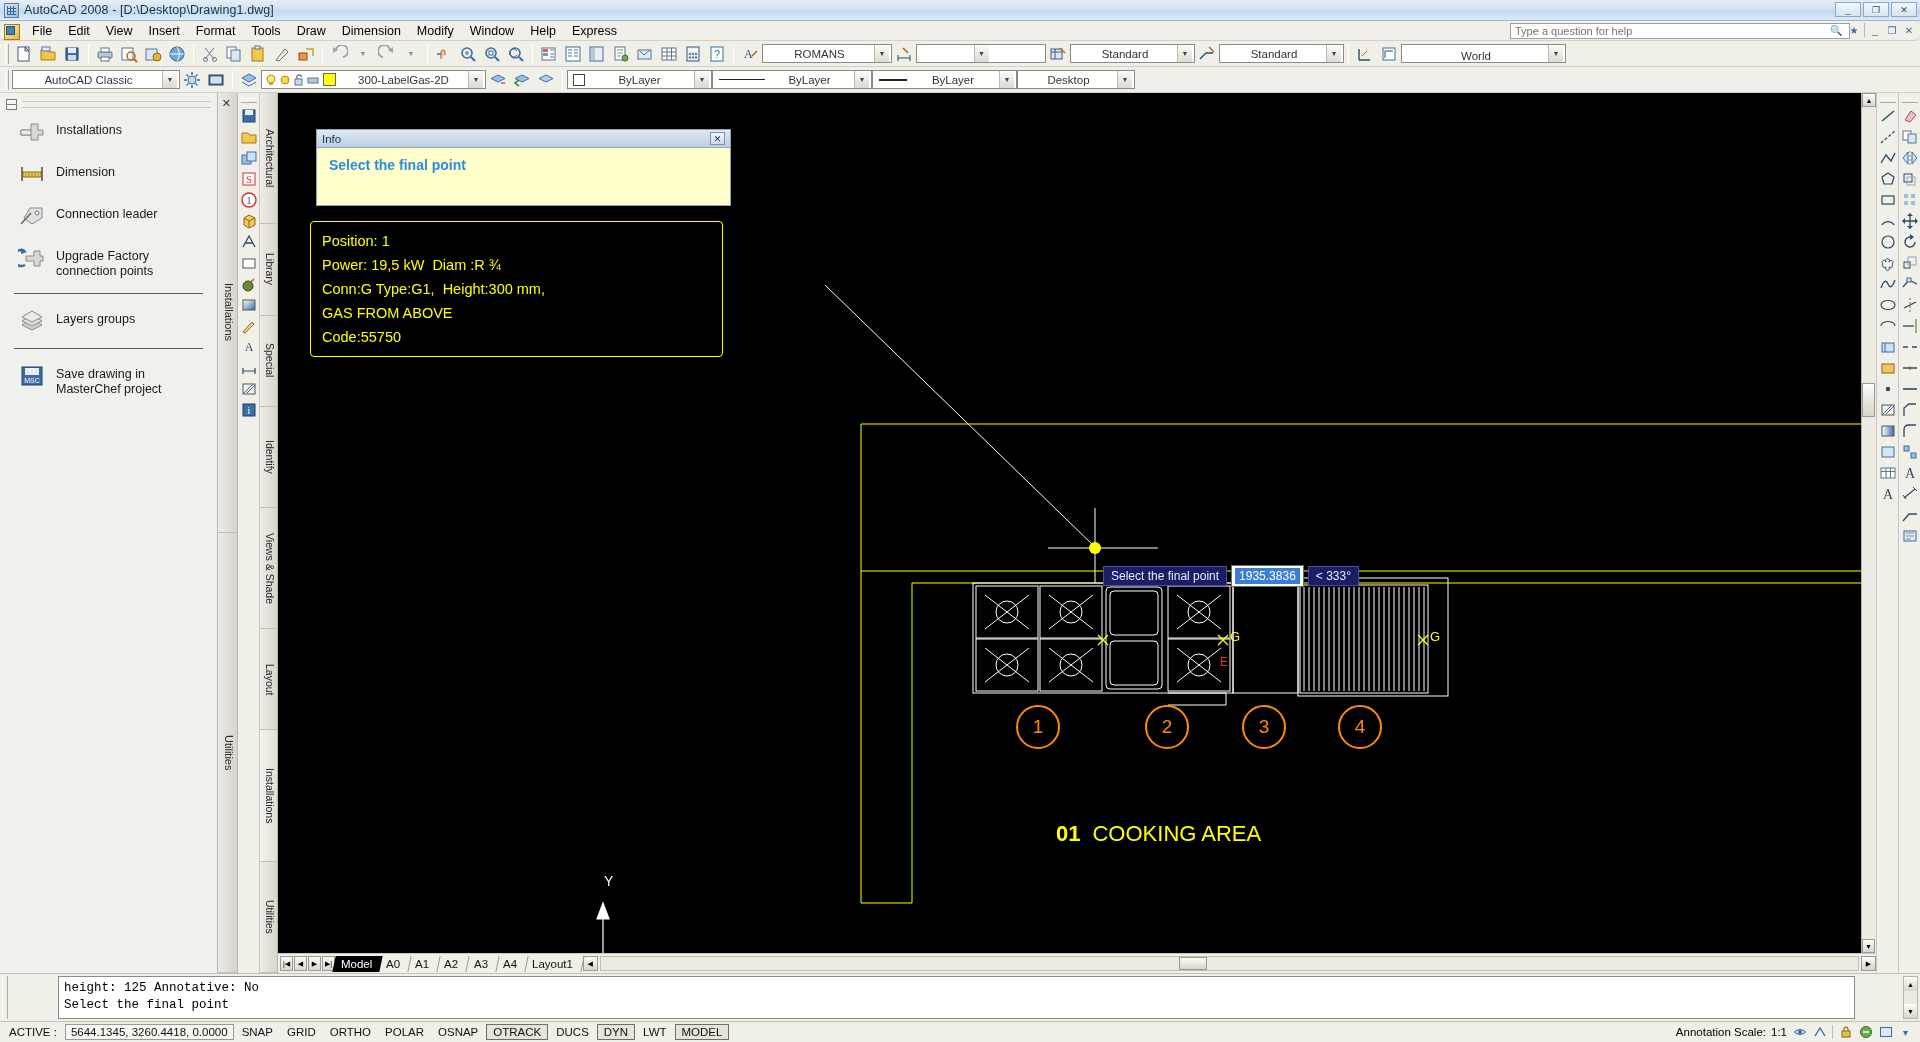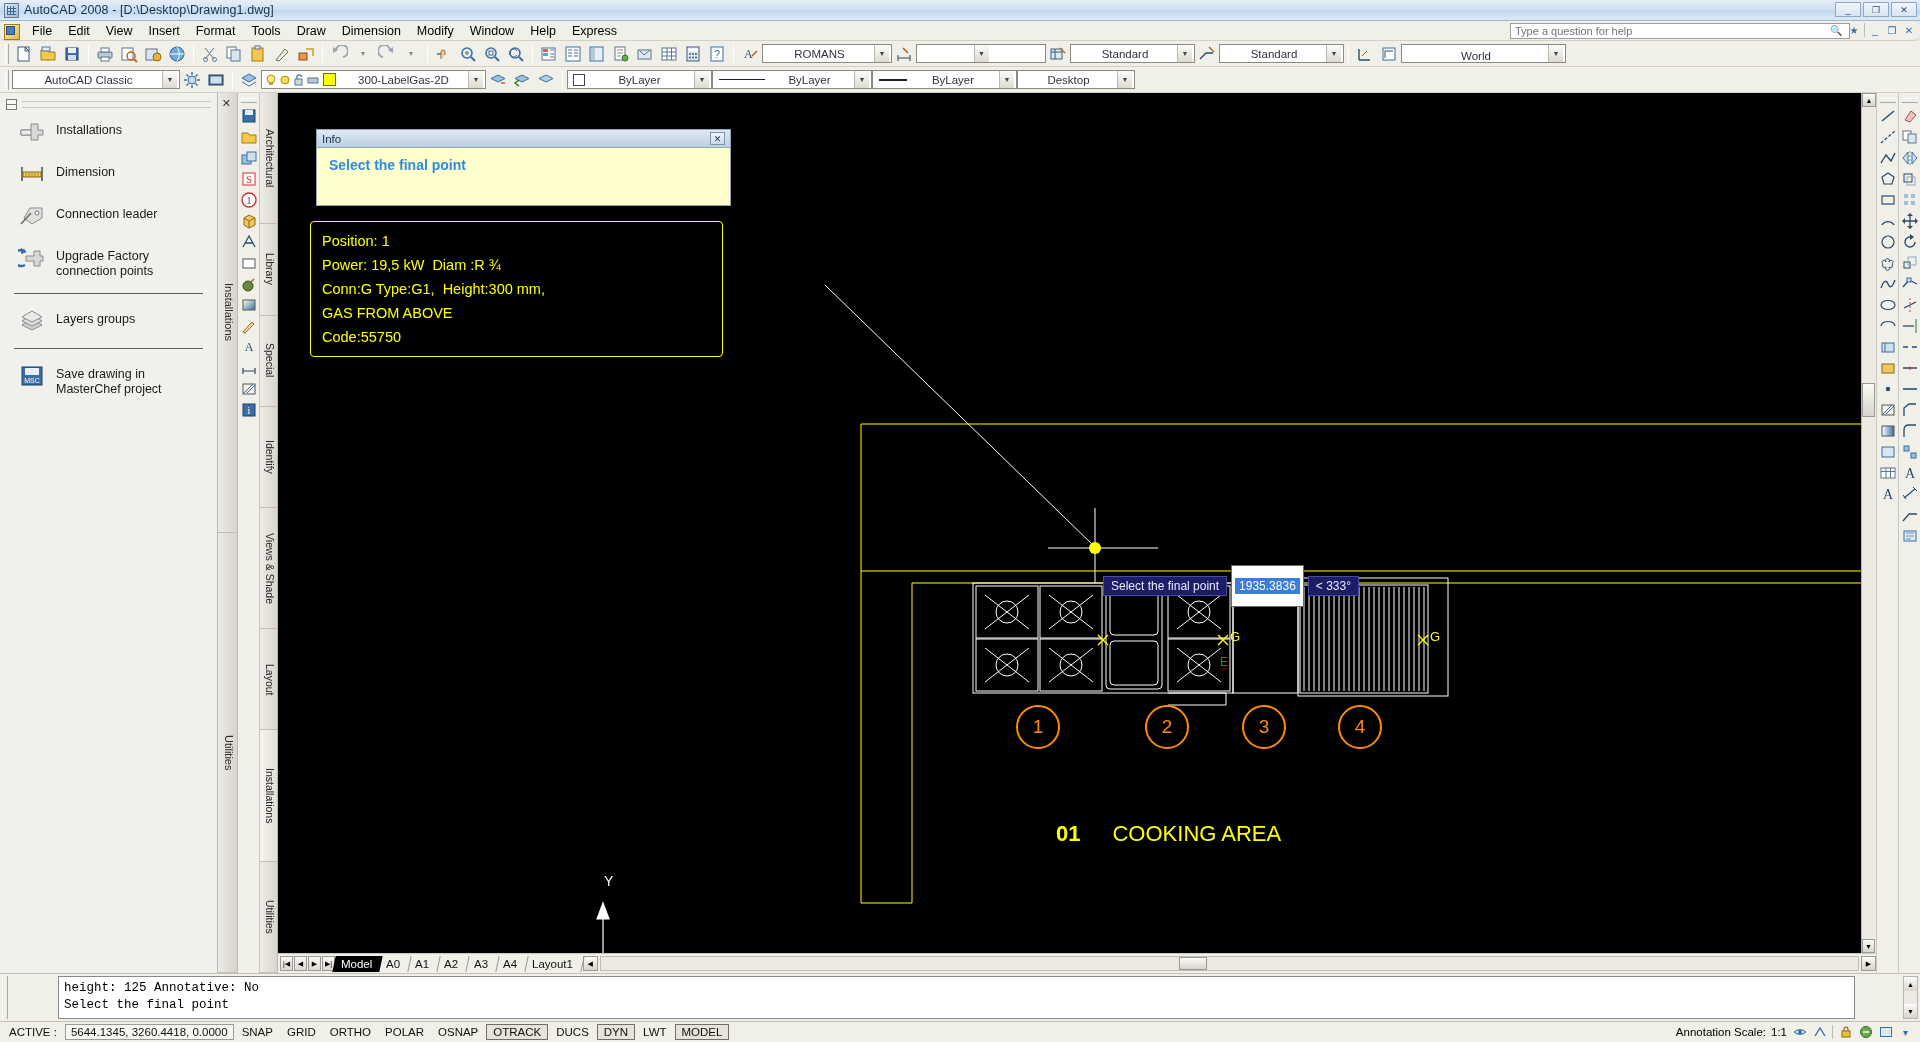--- a/index.html
+++ b/index.html
@@ -128,29 +128,29 @@
     display:flex; align-items:center; justify-content:center; }
   .infobox-body { padding:9px 12px; font-size:14px; font-weight:bold; color:#2e8de0; }
 
   .acad-label { position:absolute; border:1px solid #ffff00; border-radius:4px;
     color:#ffff00; font-size:14.5px; line-height:24px; padding:7px 11px;
     white-space:pre; font-family:"Liberation Sans", sans-serif; }
 
   .dyn-wrap { position:absolute; display:flex; align-items:center; gap:4px; }
   .dyn-tip { background:#1d1d66; color:#e8e8ff; border:1px solid #4a4aa8;
     font-size:12px; padding:2px 7px; }
-  .dyn-field { background:#fff; border:1px solid #6c6c6c; padding:12px 3px; }
+  .dyn-field { background:#fff; border:1px solid #6c6c6c; padding:2px 3px; }
   .dyn-field span { background:#3a7fd5; color:#fff; font-size:12px; padding:1px 4px; display:inline-block;}
   .dyn-ang { background:#1d1d66; color:#e8e8ff; border:1px solid #4a4aa8;
     font-size:12px; padding:2px 7px; }
 
   .tag-num { position:absolute; width:44px; height:44px; border:2px solid #ff8c00;
     border-radius:50%; color:#ff8c00; font-size:19px; display:flex;
     align-items:center; justify-content:center; }
-  .area-title { position:absolute; color:#ffff00; font-size:22px; display:flex; gap:32px; }
+  .area-title { position:absolute; color:#ffff00; font-size:22px; display:flex; gap:12px; }
   .area-title b { font-weight:bold; }
 
   
   .layout-bar { height:20px; flex:0 0 20px; background:#f0f0e8; display:flex;
     align-items:center; border-top:1px solid #c8c8c0; padding-left:2px; }
   .nav-btn { width:13px; height:15px; border:1px solid #9b9b93; margin-right:1px;
     background:linear-gradient(180deg,#fafaf6,#ddd9d0); font-size:7px;
     display:flex; align-items:center; justify-content:center; }
   .ltab { font-size:11.5px; padding:2px 9px 2px 7px; color:#111;
     transform:skewX(-12deg); margin-left:-2px; border-right:1px solid #9b9b93; }

